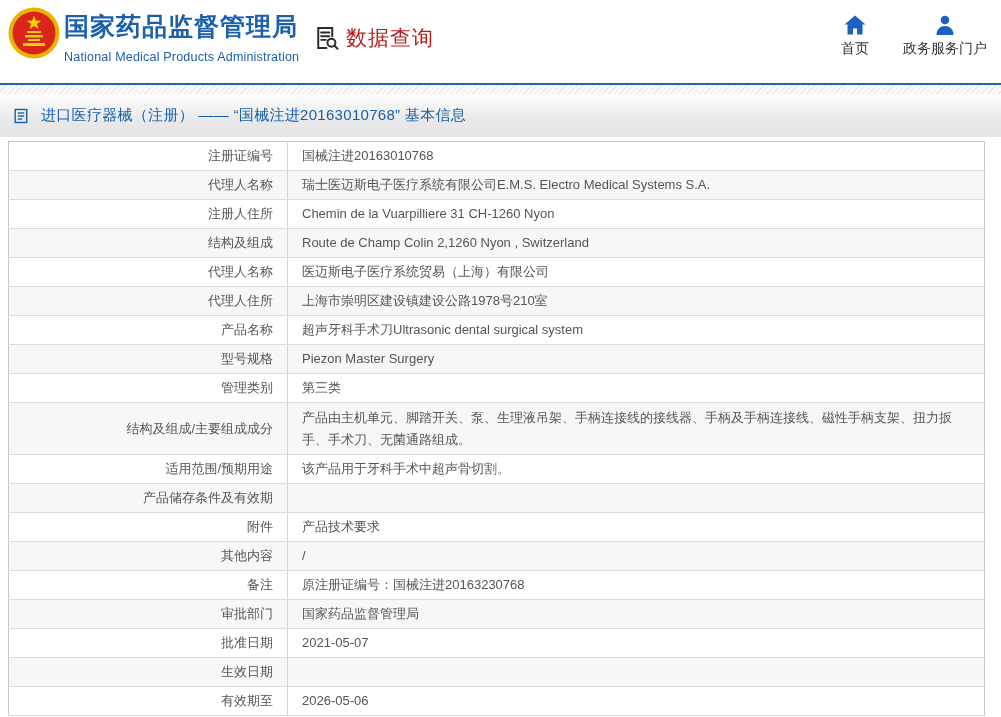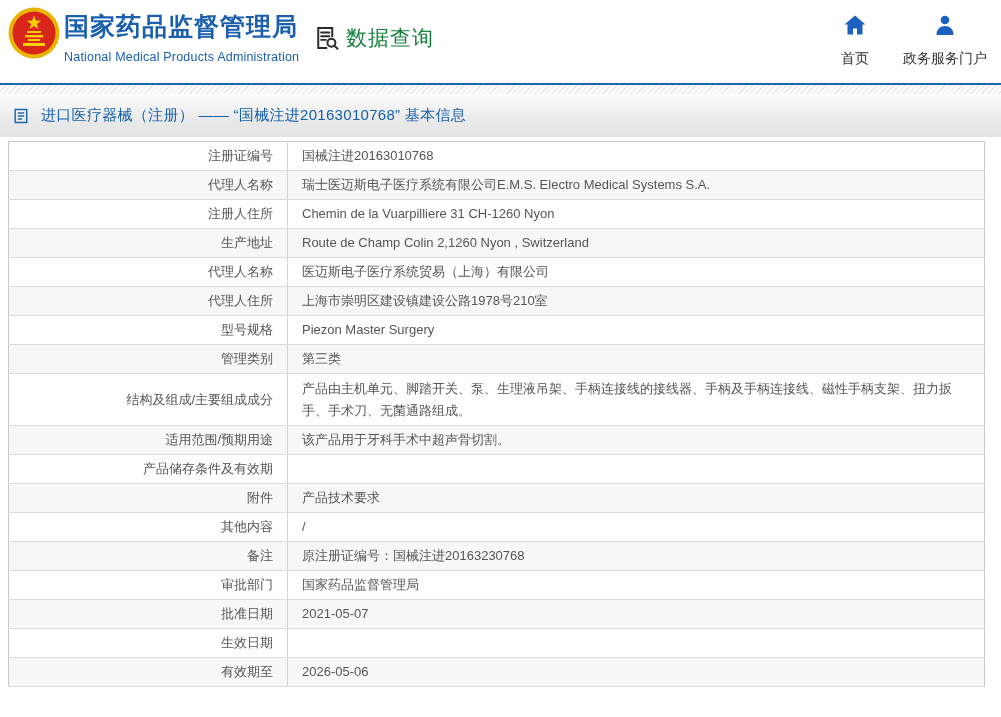--- a/index.html
+++ b/index.html
@@ -6,23 +6,23 @@
   html,body { width:1001px; height:717px; background:#fff; overflow:hidden;
               font-family:"Liberation Sans","DejaVu Sans",sans-serif; }
 
   
   .header { position:relative; height:83px; background:#fff; }
   .emblem { position:absolute; left:8px; top:7px; width:52px; height:52px; }
   .org { position:absolute; left:64px; top:11px; }
   .org-cn { font-size:25px; font-weight:bold; color:#1b5fad; letter-spacing:1px; line-height:30px; }
   .org-en { font-size:12.5px; color:#1b5fad; margin-top:9px; letter-spacing:.2px; }
   .data-query { position:absolute; left:313px; top:24px; display:flex; align-items:center; gap:5px; cursor:pointer; }
-  .data-query-label { font-size:21px; color:#15803d; letter-spacing:1px; }
+  .data-query-label { font-size:21px; color:#b91c1c; letter-spacing:1px; }
   .top-nav { position:absolute; right:14px; top:14px; display:flex; gap:34px; }
-  .nav-item { display:flex; flex-direction:column; align-items:center; gap:14px; cursor:pointer; }
+  .nav-item { display:flex; flex-direction:column; align-items:center; gap:4px; cursor:pointer; }
   .nav-item .nav-label { font-size:14px; color:#333; white-space:nowrap; }
 
   
   .blue-line { height:2px; background:#2166ad; }
   .hatch-band { height:9px;
     background:repeating-linear-gradient(135deg,#e9e9e9 0 1px,#fafafa 1px 4px); }
 
   
   .breadcrumb-bar { height:43px; display:flex; align-items:center; padding-left:13px;
     background:linear-gradient(#fdfdfd,#e9e9e9 60%,#e4e4e4); }
@@ -111,30 +111,34 @@
         </tr>
         <tr>
           <td class="label">代理人名称</td>
           <td class="value">瑞士医迈斯电子医疗系统有限公司E.M.S. Electro Medical Systems S.A.</td>
         </tr>
         <tr>
           <td class="label">注册人住所</td>
           <td class="value">Chemin de la Vuarpilliere 31 CH-1260 Nyon</td>
         </tr>
         <tr>
-          <td class="label">生产地址</td>
+          <td class="label">结构及组成</td>
           <td class="value">Route de Champ Colin 2,1260 Nyon , Switzerland</td>
         </tr>
         <tr>
           <td class="label">代理人名称</td>
           <td class="value">医迈斯电子医疗系统贸易（上海）有限公司</td>
         </tr>
         <tr>
           <td class="label">代理人住所</td>
           <td class="value">上海市崇明区建设镇建设公路1978号210室</td>
+        </tr>
+        <tr>
+          <td class="label">产品名称</td>
+          <td class="value">超声牙科手术刀Ultrasonic dental surgical system</td>
         </tr>
         <tr>
           <td class="label">型号规格</td>
           <td class="value">Piezon Master Surgery</td>
         </tr>
         <tr>
           <td class="label">管理类别</td>
           <td class="value">第三类</td>
         </tr>
         <tr class="tall">

